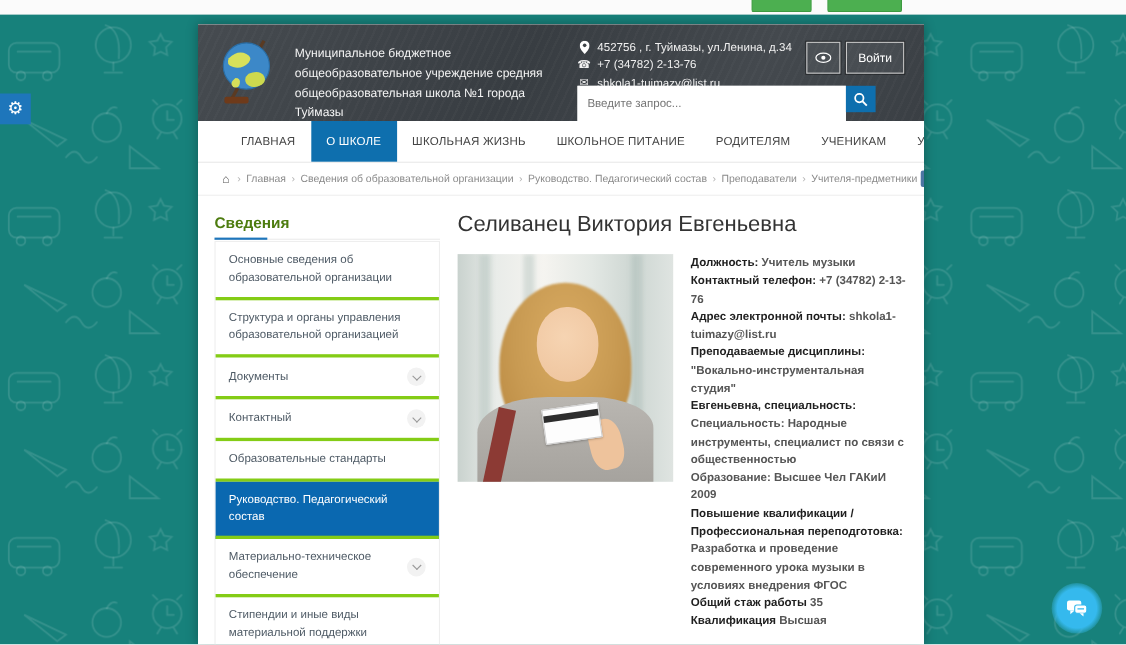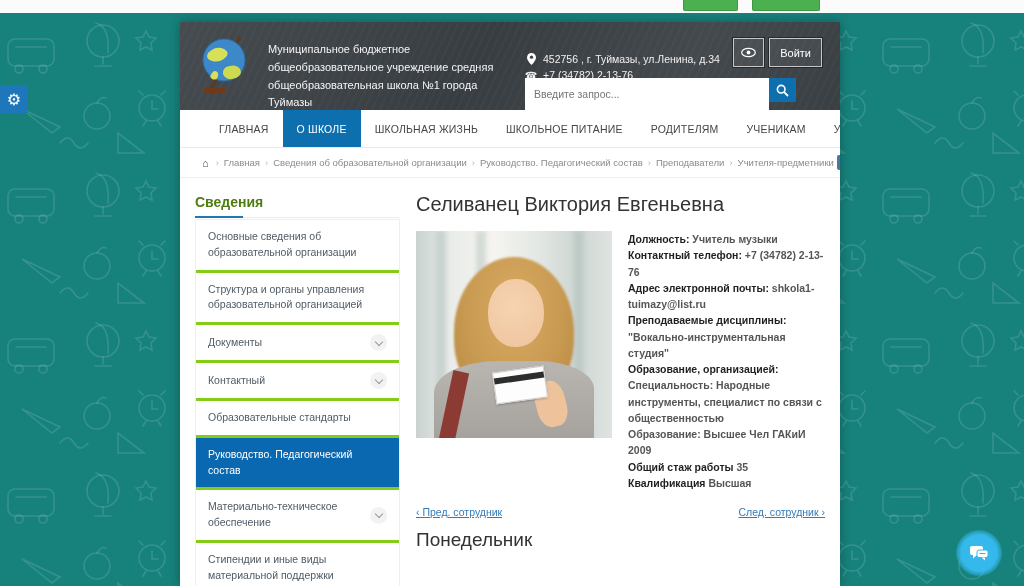--- a/index.html
+++ b/index.html
@@ -19,21 +19,21 @@
   .gear-fab { position:absolute; left:0; top:85px; width:28px; height:28px; background:#1e76bb; color:#fff; z-index:6; display:flex; align-items:center; justify-content:center; font-size:16px; cursor:pointer; }
 
   
   .page { position:absolute; left:180px; top:22px; width:660px; height:564px; background:#fff; z-index:4; box-shadow:0 0 10px rgba(0,0,0,.3); overflow:hidden; }
 
   
   .site-header { position:relative; height:88px; background:linear-gradient(120deg,#464b50 0%,#383d42 45%,#44494e 75%,#3a3f44 100%); }
   .site-header::after { content:""; position:absolute; inset:0; background:repeating-linear-gradient(115deg, rgba(255,255,255,.025) 0 2px, transparent 2px 7px); pointer-events:none; }
   .logo { position:absolute; left:16px; top:11px; width:58px; height:64px; z-index:2; }
   .school-name { position:absolute; left:88px; top:19px; width:252px; color:#f4f4f4; font-size:11px; line-height:1.62; z-index:2; }
-  .contact { position:absolute; left:345px; top:13px; color:#f0f0f0; font-size:10.5px; line-height:1.55; z-index:2;margin-top:16px; }
+  .contact { position:absolute; left:345px; top:13px; color:#f0f0f0; font-size:10.5px; line-height:1.55; z-index:2; }
   .contact .row { display:flex; align-items:center; gap:6px; }
   .contact .cicon { width:12px; display:inline-flex; justify-content:center; font-size:10px; }
   .header-btns { position:absolute; right:18px; top:16px; display:flex; gap:5px; z-index:2; }
   .hbtn { height:29px; border:1px solid #c7c7c7; box-shadow:0 0 0 1px rgba(0,0,0,.4); background:rgba(255,255,255,.05); color:#fff; font-size:11px; display:flex; align-items:center; justify-content:center; cursor:pointer;text-align:center; }
   .hbtn.eye { width:31px; }
   .hbtn.login { padding:0 10px; }
   .search-wrap { position:absolute; left:345px; top:56px; display:flex; z-index:2; }
   .search-input { width:244px; height:32px; border:1px solid #fff; padding:0 8px; font-size:10.5px; color:#333; font-family:inherit; outline:none; }
   .search-btn { width:27px; height:24px; background:#0e6fae; border:none; display:flex; align-items:center; justify-content:center; cursor:pointer; }
 
@@ -304,23 +304,24 @@
         <div class="details">
 
             <div class="field"><b>Должность:</b> <span>Учитель музыки</span></div>
 
             <div class="field"><b>Контактный телефон:</b> <span>+7 (34782) 2-13-76</span></div>
 
             <div class="field"><b>Адрес электронной почты:</b> <span>shkola1-tuimazy@list.ru</span></div>
 
             <div class="field"><b>Преподаваемые дисциплины:</b> <span>"Вокально-инструментальная студия"</span></div>
 
-            <div class="field"><b>Образование, организацией:</b> <span>Специальность: Народные инструменты, специалист по связи с общественностью
+            <div class="field"><b>Евгеньевна, специальность:</b> <span>Специальность: Народные инструменты, специалист по связи с общественностью
 Образование: Высшее Чел ГАКиИ 2009</span></div>
 
+            <div class="field"><b>Повышение квалификации / Профессиональная переподготовка:</b> <span>Разработка и проведение современного урока музыки в условиях внедрения ФГОС</span></div>
 
             <div class="field"><b>Общий стаж работы</b> <span>35</span></div>
 
             <div class="field"><b>Квалификация</b> <span>Высшая</span></div>
           </div>
       </div>
 
       <div class="pager">
         <a>‹ Пред. сотрудник</a>
         <a>След. сотрудник ›</a>

